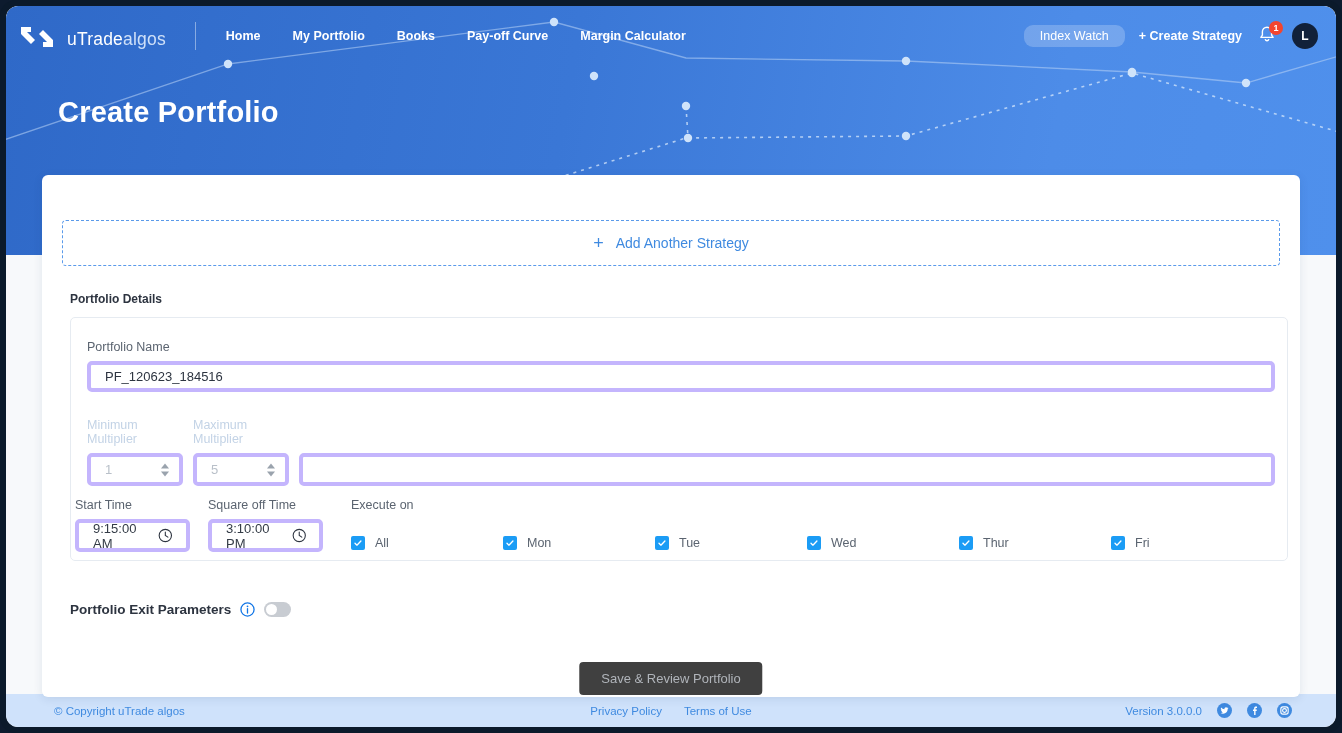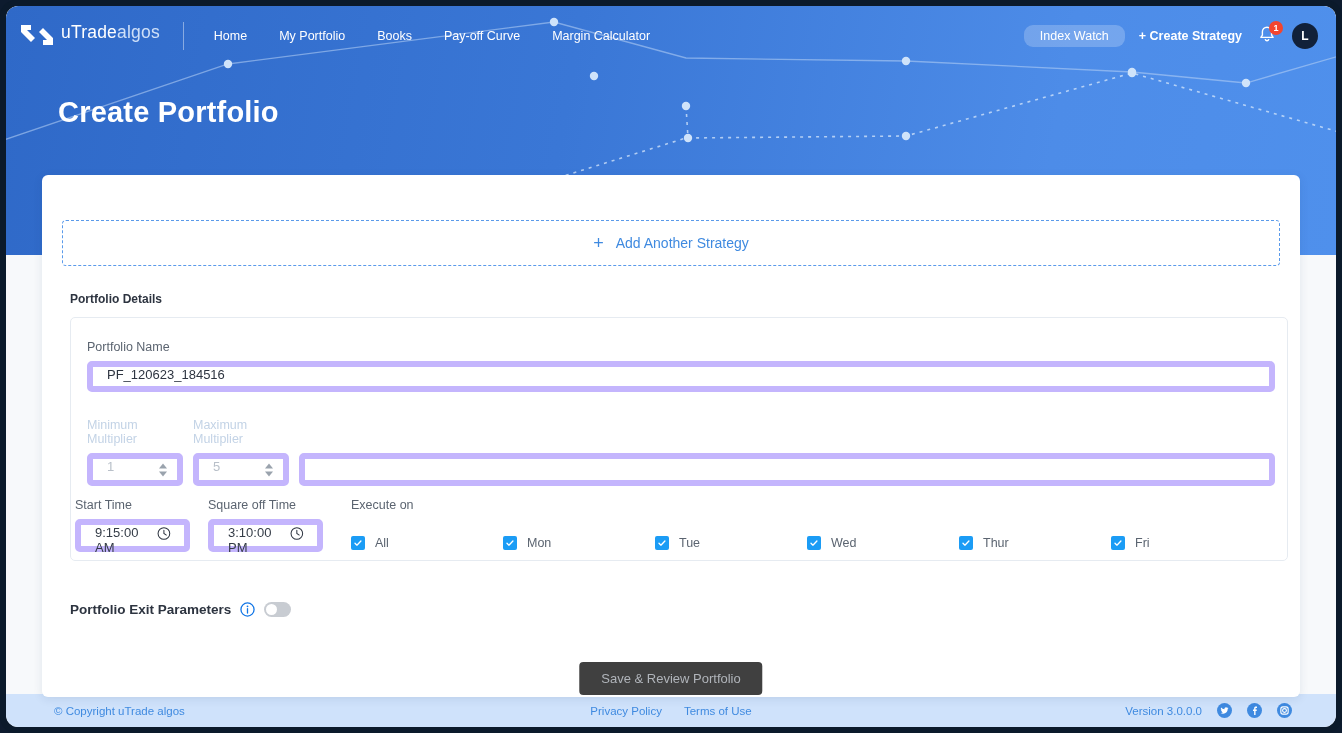--- a/index.html
+++ b/index.html
@@ -42,33 +42,33 @@
 
   .navbar {
     position: absolute;
     left: 0; top: 0;
     width: 1330px; height: 60px;
     display: flex; align-items: center;
     padding: 0 18px 0 8px;
     z-index: 5;
   }
 
-  .brand { display: flex; align-items: flex-start; gap: 7px; padding-left: 6px; }
+  .brand { display: flex; align-items: flex-end; gap: 13px; padding-left: 6px; }
   .brand-mark { width: 34px; height: 26px; flex: 0 0 auto; }
   .brand-text {
     font-size: 17.5px; color: #ffffff; letter-spacing: .2px;
     white-space: nowrap;
   }
   .brand-text .lite { color: #cfe0f8; }
   .brand-div {
     width: 1px; height: 28px; margin: 0 14px 0 16px;
     background: rgba(255,255,255,.42);
   }
 
-  .nav-links { display: flex; align-items: center; gap: 0; }
+  .nav-links { display: flex; align-items: center; gap: 0; font-weight: bold; }
   .nav-link {
     color: #ffffff; font-size: 12.5px; padding: 6px 16px;
     white-space: nowrap; cursor: pointer;
   }
 
   .nav-right { margin-left: auto; display: flex; align-items: center; gap: 14px; }
   .index-watch {
     background: rgba(255,255,255,.22);
     color: #ffffff; font-size: 12.5px;
     padding: 4px 16px; border-radius: 9px;
@@ -131,25 +131,25 @@
     position: absolute; left: 28px; top: 142px;
     width: 1218px; height: 244px;
     border: 1px solid #e6ebf1;
     border-radius: 5px;
   }
 
   .fld-label { font-size: 12.5px; color: #5b6470; display: block; margin-bottom: 7px; }
   .fld-label.muted { color: #c3d3e6; }
 
   .input-box {
-    border: 6px solid #c4b5fd;
+    border: 4px solid #c4b5fd;
     border-radius: 5px;
     background: #ffffff;
     font-size: 13px; color: #2d3440;
-    display: flex; 
+    display: flex; align-items: center;
     padding: 0 14px;
   }
 
   .row-name { position: absolute; left: 16px; top: 22px; width: 1188px; }
   .input-name { height: 31px; }
 
   .row-multi {
     position: absolute; left: 16px; top: 100px; width: 1188px;
     display: flex; align-items: flex-end; gap: 10px;
   }

